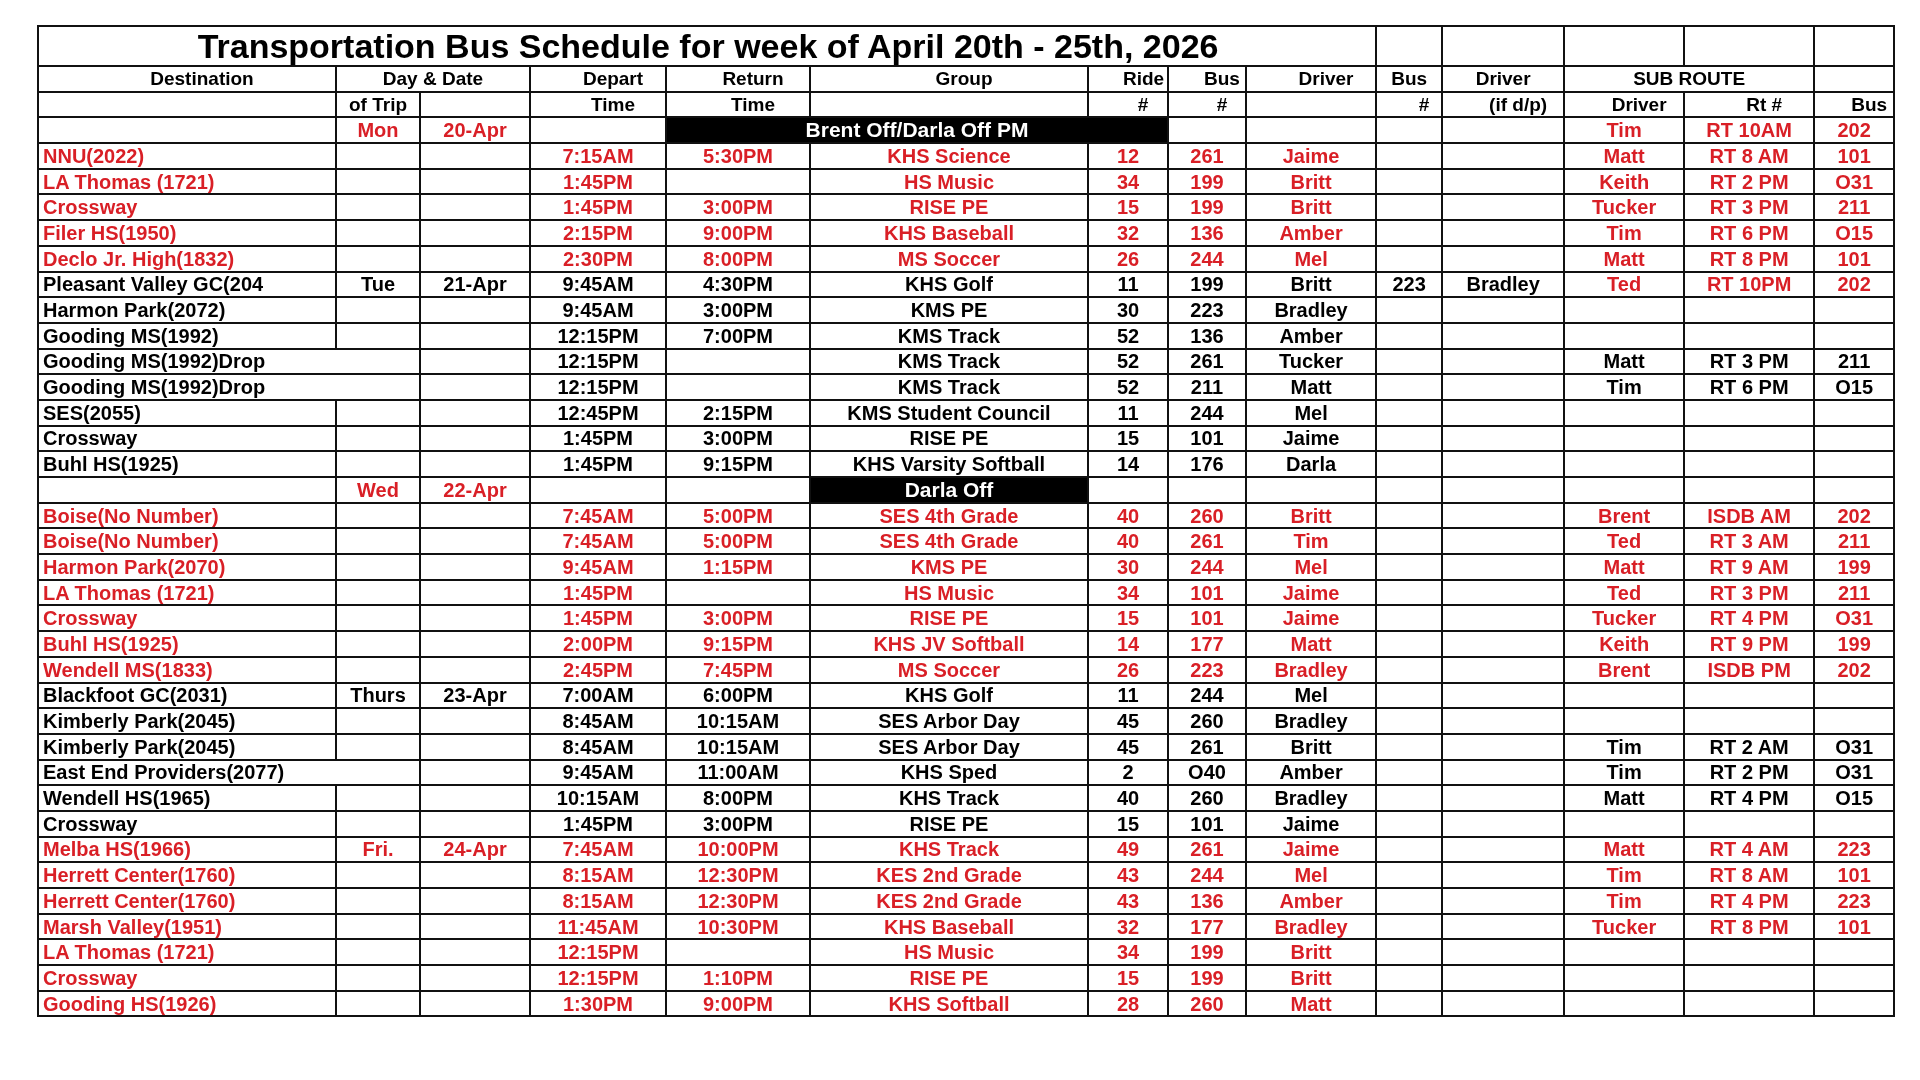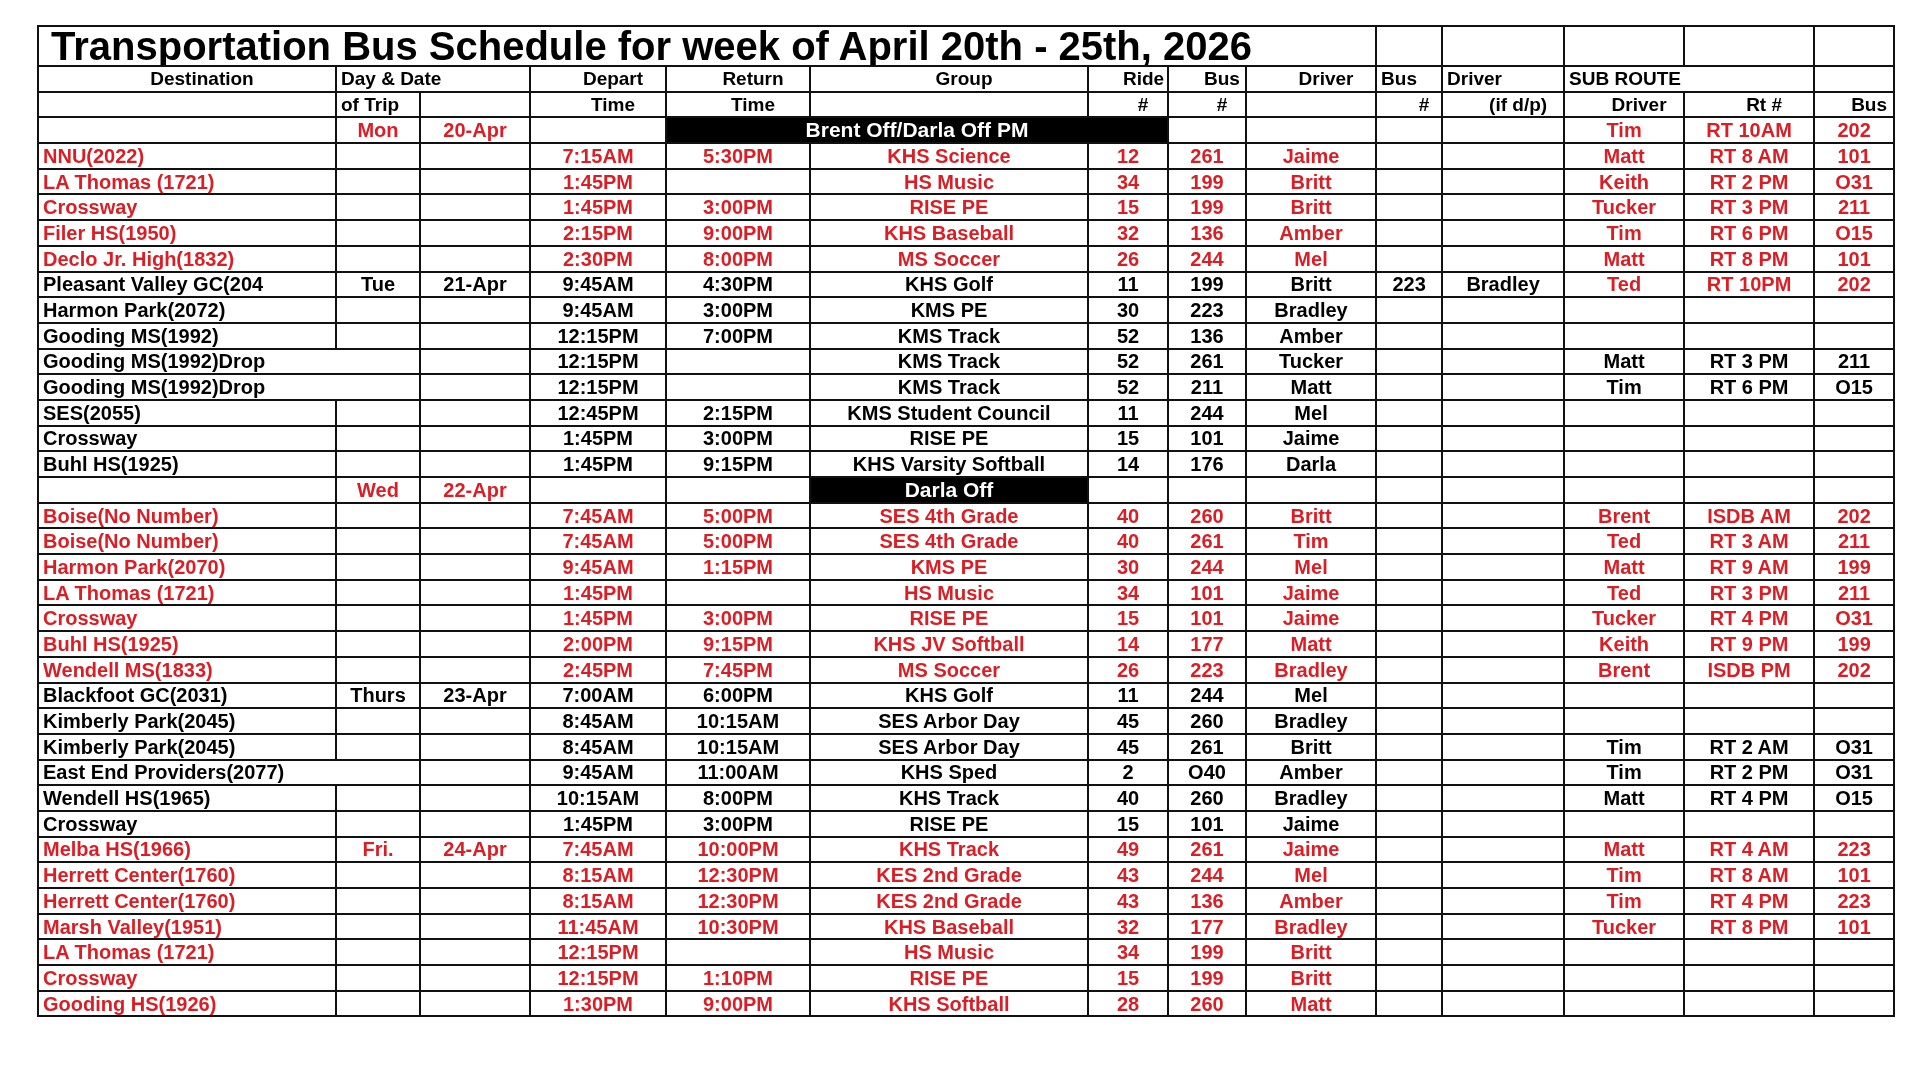--- a/index.html
+++ b/index.html
@@ -4,25 +4,25 @@
 <style>
   html, body { margin:0; padding:0; background:#ffffff; }
   body { width:1920px; height:1080px; position:relative; overflow:hidden;
          font-family:"Liberation Sans", sans-serif; }
   #sheet { position:absolute; left:37px; top:25px; border-collapse:collapse;
            table-layout:fixed; width:1856px; }
   #sheet td { border:2.5px solid #111; padding:0 4px; height:23.7px;
               font-weight:bold; font-size:20px; line-height:22px;
               white-space:nowrap; overflow:hidden; color:#000; }
   #sheet tr.title-row td { height:38px; }
-  #sheet td.title { font-size:40px; text-align:left; padding-left:12px; line-height:36px; }
+  #sheet td.title { font-size:34px; text-align:center; padding-left:6px; line-height:36px; }
   #sheet td.c { text-align:center; }
   #sheet td.l { text-align:left; }
   #sheet td.hdr { font-size:19px; text-align:center;padding-left:34px; }
-  #sheet td.hdr-l { font-size:19px; text-align:left;margin-left:33px; }
+  #sheet td.hdr-l { font-size:19px; text-align:center;margin-left:33px; }
   #sheet td.banner { background:#000; color:#fff; text-align:center; font-size:21px; }
   #sheet tr.red td { color:#d91f26; }
   #sheet tr.red td.banner { color:#fff; }
   #sheet td.red { color:#d91f26; }
   #sheet td.overflow { overflow:visible; position:relative; z-index:2; border-right-color:transparent; }
   #sheet td.noleft { border-left-color:transparent; }
 </style>
 </head>
 <body>
 

